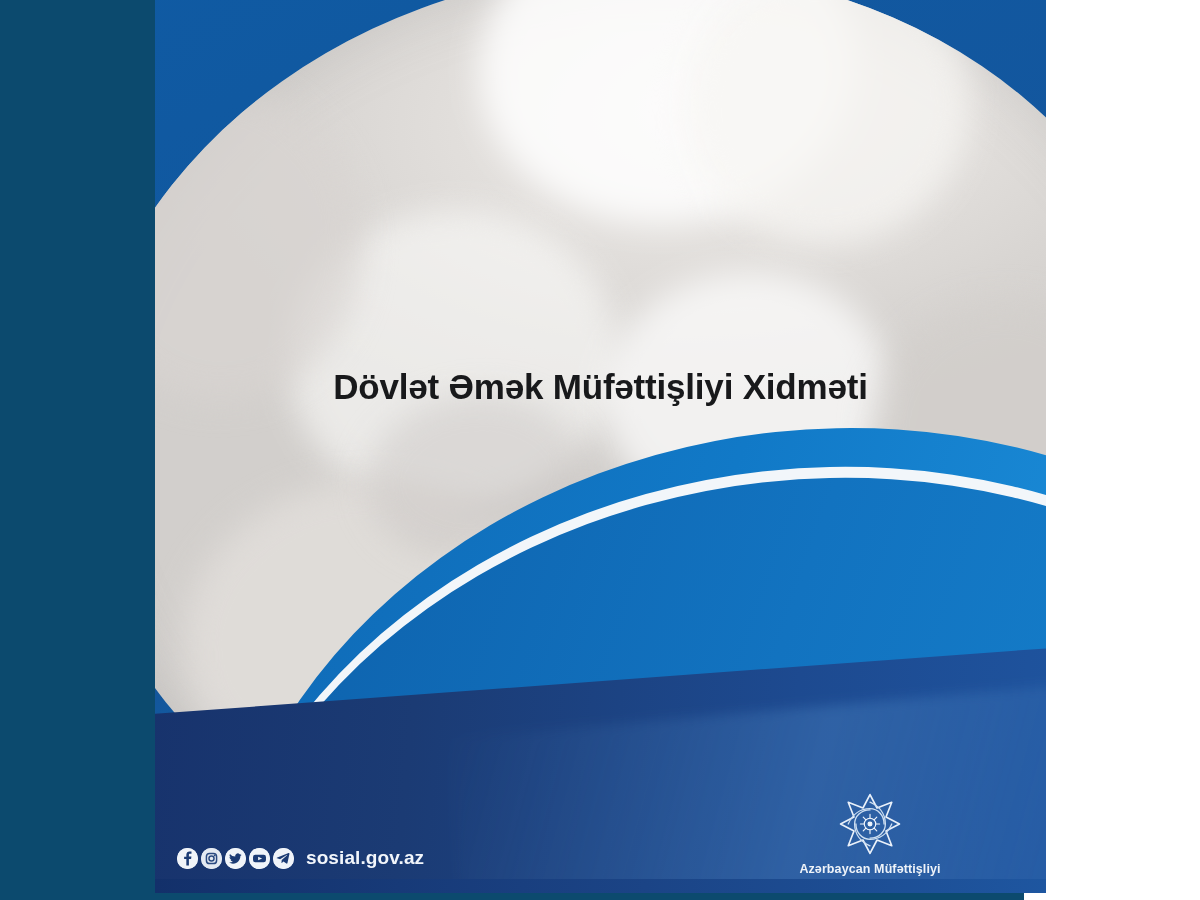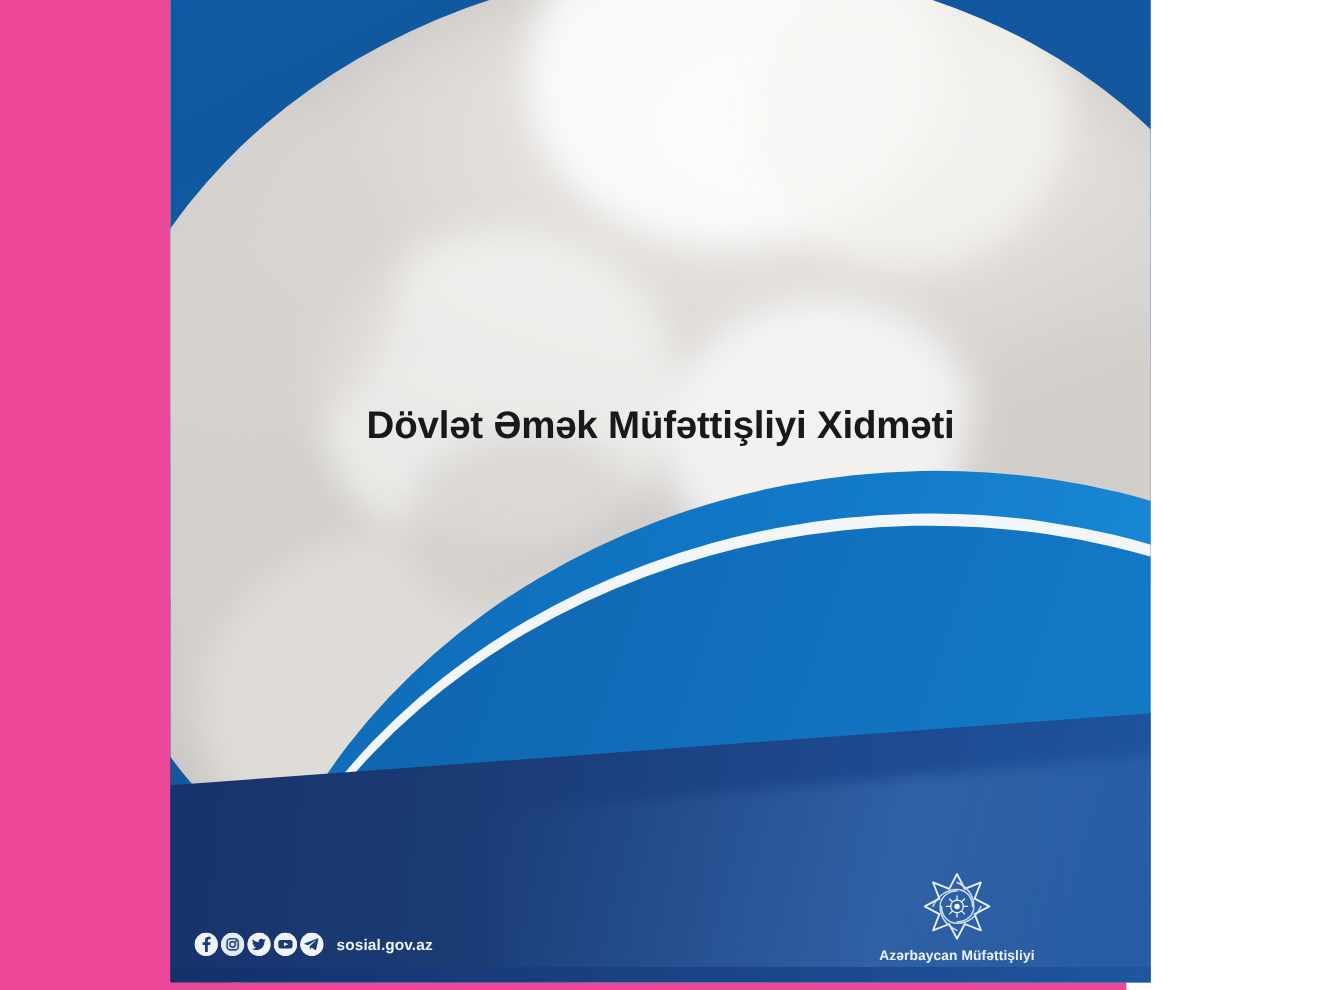--- a/index.html
+++ b/index.html
@@ -10,21 +10,21 @@
     height: 900px;
     background: #ffffff;
     font-family: "Liberation Sans", sans-serif;
     overflow: hidden;
   }
 
   #stage {
     position: relative;
     width: 1024px;
     height: 900px;
-    background: #ec4899;
+    background: #0c4a6e;
   }
 
   
   #poster {
     position: absolute;
     left: 155px;
     top: 0px;
     width: 891px;
     height: 893px;
     overflow: hidden;
@@ -221,21 +221,21 @@
     background: #f0f4f9;
     display: flex;
     align-items: center;
     justify-content: center;
     flex: 0 0 auto;
   }
   .s-icon svg { display: block; }
   .site-url {
     margin-left: 9px;
     color: #f2f6fb;
-    font-size: 14px;
+    font-size: 19px;
     font-weight: bold;
     letter-spacing: 0.1px;
     white-space: nowrap;
   }
 
   
   .ministry {
     position: absolute;
     right: 16px;
     bottom: 16px;

